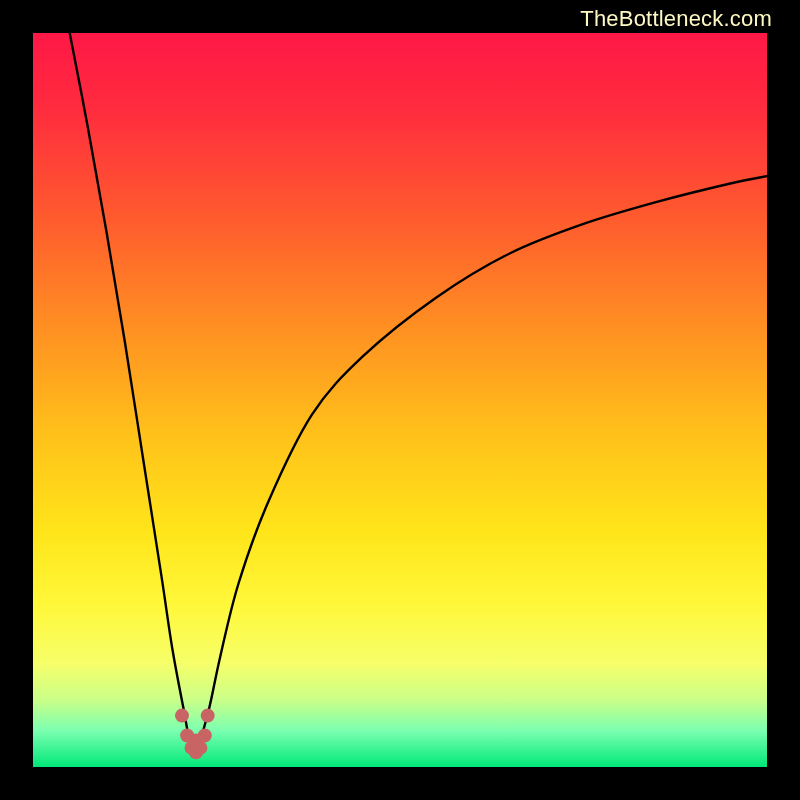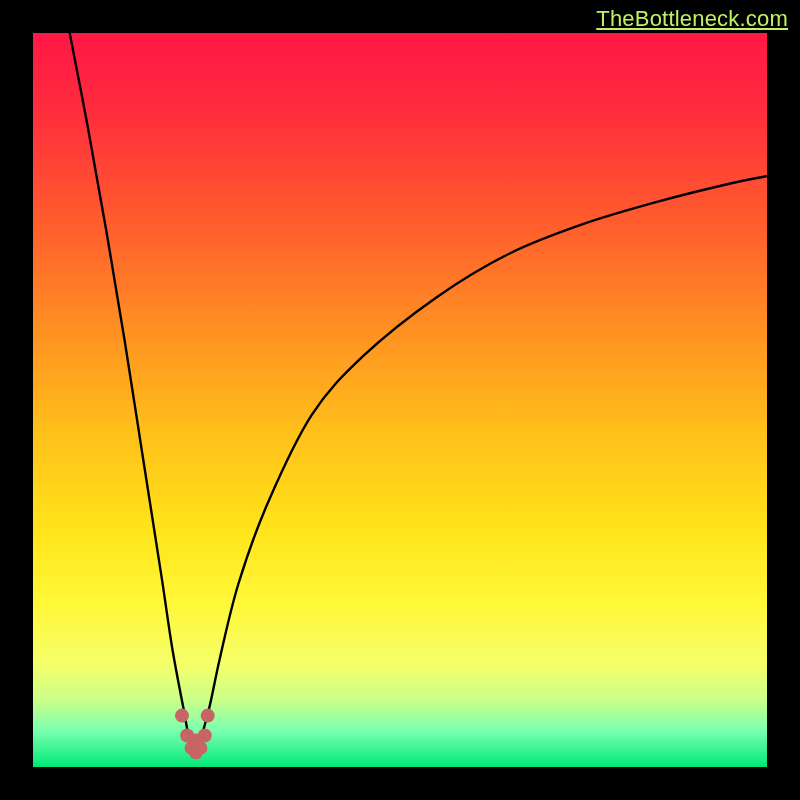--- a/index.html
+++ b/index.html
@@ -18,26 +18,25 @@
     height: 734px;
     overflow: hidden;
   }
   .gradient-bg {
     position: absolute;
     inset: 0;
   }
   .watermark {
     position: absolute;
     top: 6px;
-    right: 12px;
+    right: 28px;
     font-family: Arial, Helvetica, sans-serif;
     font-size: 22px;
-    color: #bef264;
+    color: #fef9c3;
     letter-spacing: 0.2px;
-    text-decoration: underline;
   }
   svg.curve {
     position: absolute;
     inset: 0;
     width: 100%;
     height: 100%;
   }
 </style>
 </head>
 <body>

